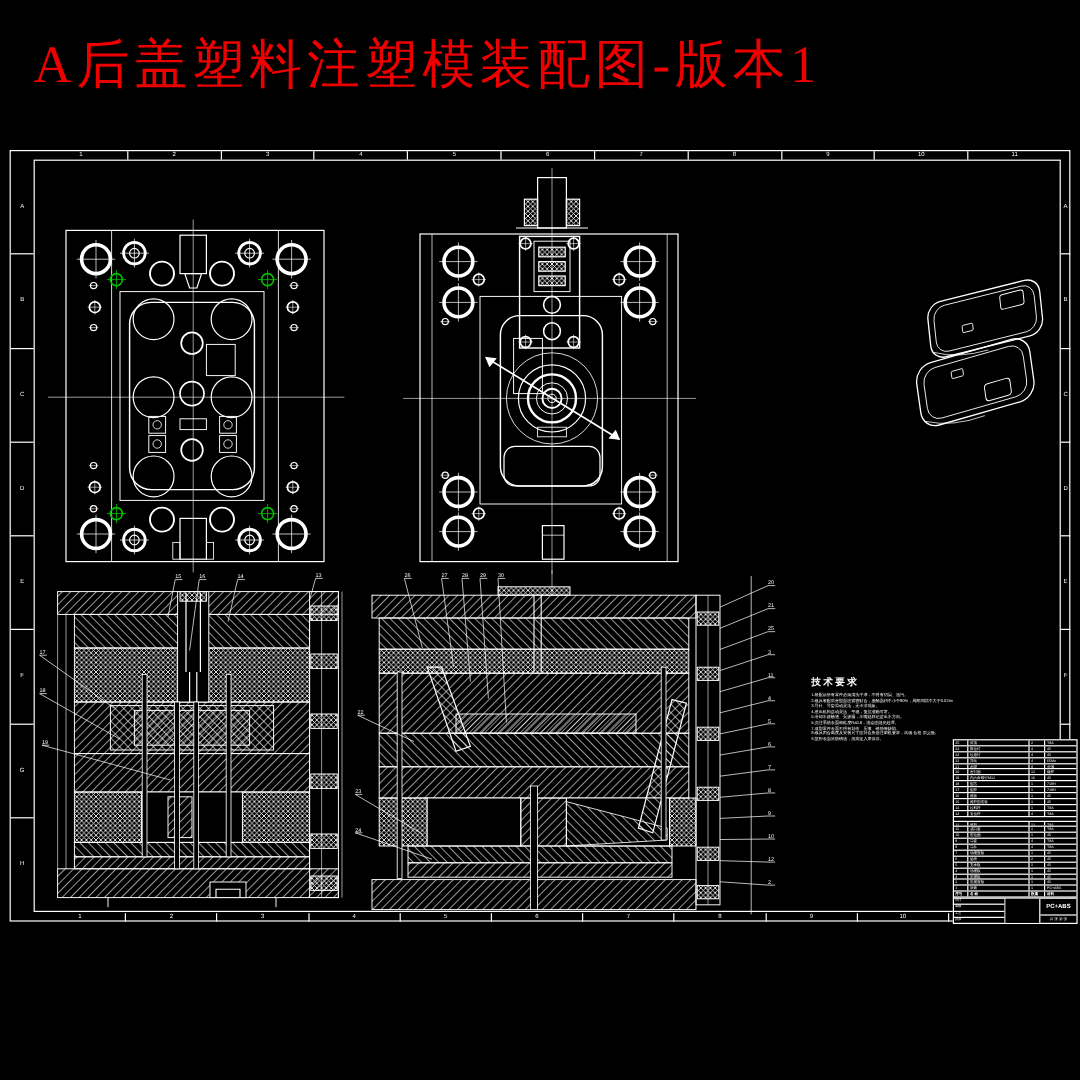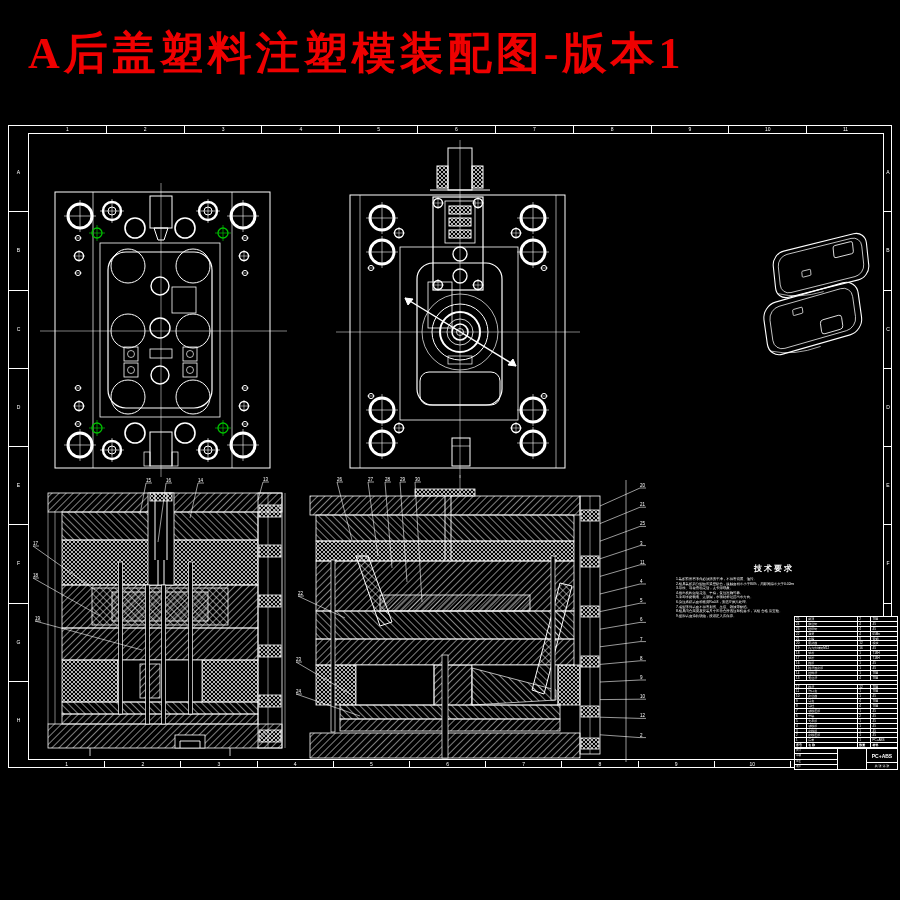--- a/index.html
+++ b/index.html
@@ -1,38 +1,38 @@
 <!DOCTYPE html>
 <html><head>
 <meta charset="utf-8">
 <style>
   html,body{margin:0;padding:0;background:#000;}
   #stage{position:relative;width:900px;height:900px;background:#000;overflow:hidden;
          font-family:"Liberation Sans",sans-serif;color:#fff;}
   
   #main-title{position:absolute;left:28px;top:24px;margin:0;font-family:"Liberation Serif",serif;
-    font-weight:bold;font-size:44px;letter-spacing:4px;color:#ef0000;white-space:nowrap;}
+    font-weight:normal;font-size:44px;letter-spacing:4px;color:#ef0000;white-space:nowrap;}
   
   .outer-frame{position:absolute;left:8px;top:125px;width:884px;height:643px;border:1px solid #fff;box-sizing:border-box;}
   .inner-frame{position:absolute;left:28px;top:133px;width:856px;height:627px;border:1px solid #fff;box-sizing:border-box;}
   .zone-band{position:absolute;display:flex;box-sizing:border-box;}
   .zone-band.h{left:29px;width:855px;height:7px;flex-direction:row;}
   .zone-band.v{top:134px;height:625px;width:19px;flex-direction:column;}
   #zones-top{top:126px;}
   #zones-bottom{top:761px;}
   #zones-left{left:9px;}
   #zones-right{left:884px;width:8px;}
   .zone{flex:1;display:flex;align-items:center;justify-content:center;
         font-size:5px;line-height:5px;color:#fff;}
   .zone-band.h .zone:not(:last-child){border-right:1px solid #fff;}
   .zone-band.v .zone:not(:last-child){border-bottom:1px solid #fff;}
   #sheet-size{flex:0 0 16px;font-size:5px;display:flex;align-items:center;justify-content:center;border-left:1px solid #fff;}
   
   #notes{position:absolute;left:676px;top:563px;width:118px;}
-  #notes-heading{font-size:8px;font-weight:bold;text-align:right;letter-spacing:2px;margin-bottom:3px;}
+  #notes-heading{font-size:8px;font-weight:bold;text-align:left;letter-spacing:2px;margin-bottom:3px;}
   .note-line{font-size:3.4px;line-height:4.6px;color:#fff;white-space:nowrap;overflow:hidden;}
   
   #bom{position:absolute;left:794px;top:616px;width:104px;box-sizing:border-box;border:1px solid #fff;background:#000;}
   .bom-row{display:flex;height:4.9px;box-sizing:border-box;border-bottom:0.5px solid #fff;}
   .bom-row span{display:block;font-size:3px;line-height:4.4px;overflow:hidden;white-space:nowrap;
        border-right:0.5px solid #fff;box-sizing:border-box;padding-left:1px;color:#fff;}
   .bom-row span:nth-child(1){width:12%;}
   .bom-row span:nth-child(2){width:50%;}
   .bom-row span:nth-child(3){width:13%;}
   .bom-row span:nth-child(4){width:25%;border-right:none;}

